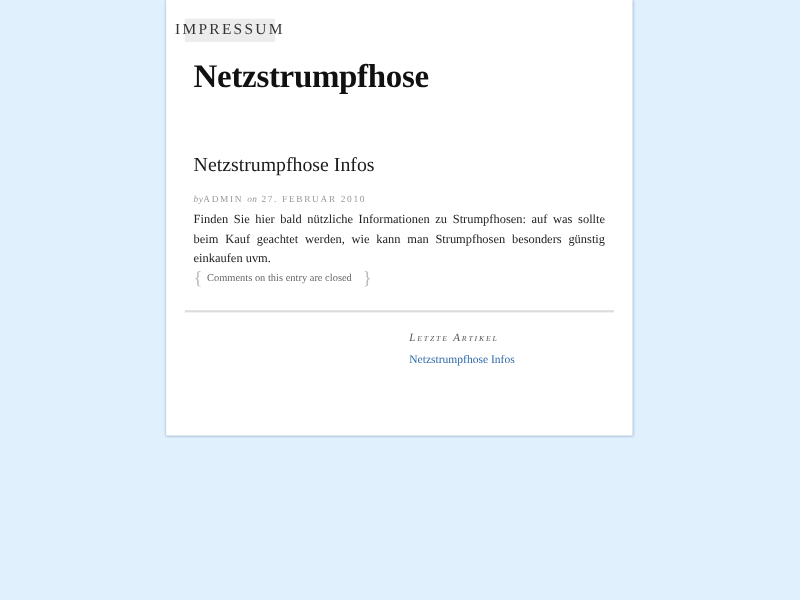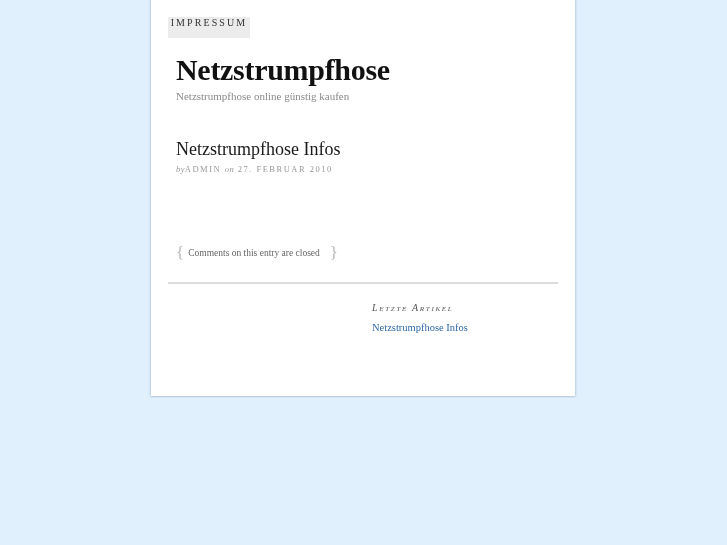--- a/index.html
+++ b/index.html
@@ -10,40 +10,40 @@
       position:relative;
     }
     #page {
       position:absolute; left:151px; top:0; width:424px; height:396px;
       background:#ffffff;
       box-shadow: -1px 0 2px rgba(150,175,200,0.45), 1px 0 2px rgba(150,175,200,0.45), 0 1px 1px rgba(150,175,200,0.3);
     }
     .nav-tab {
       position:absolute; left:17px; top:17px; height:21px; width:82px;
       background:#ececec;
-      font-size:10px; letter-spacing:2.1px; color:#333;
-      display:flex; align-items:flex-start; justify-content:center;
+      font-size:14px; letter-spacing:2.1px; color:#333;
+      display:flex; align-items:center; justify-content:center;
       text-transform:uppercase;
       cursor:pointer;
     }
     .site-title {
       position:absolute; left:25px; top:53px;
       font-size:30px; font-weight:bold; color:#111; letter-spacing:-0.3px;
       margin:0;
     }
     .site-desc {
       position:absolute; left:25px; top:90px;
       font-size:11px; color:#8a8a8a;
     }
     .post-title {
       position:absolute; left:25px; top:139px;
       font-size:18px; color:#1a1a1a; margin:0; font-weight:normal;
     }
     .post-meta {
-      position:absolute; left:25px; top:164px;
+      position:absolute; left:25px; top:176px;
       font-size:8.5px; color:#999; letter-spacing:1.5px; text-transform:uppercase;
       white-space:nowrap;
     }
     .post-meta .small { font-style:italic; text-transform:none; letter-spacing:0.4px; }
     .post-body {
       position:absolute; left:25px; top:192px; width:374px;
       font-size:11.3px; color:#222; line-height:17.5px; text-align:justify;
       margin:0;
     }
     .comments {
@@ -71,29 +71,29 @@
 </head>
 <body>
 
 <div id="page">
 
   <div class="nav-tab">
     <span>Impressum</span>
   </div>
 
   <h1 class="site-title">Netzstrumpfhose</h1>
-  <div class="site-desc">Netzstrumpfhose online günstig kaufen</div>
 
   <h2 class="post-title">Netzstrumpfhose Infos</h2>
   <div class="post-meta">
     <span class="small">by</span><span>ADMIN</span>
     <span class="small">on</span>
     <span>27. FEBRUAR 2010</span>
   </div>
 
+  <p class="post-body">Finden Sie hier bald nützliche Informationen zu Strumpfhosen: auf was sollte beim Kauf geachtet werden, wie kann man Strumpfhosen besonders günstig einkaufen uvm.</p>
 
   <div class="comments">
     <span class="brace">{</span>
     <span class="txt">Comments on this entry are closed</span>
     <span class="brace">}</span>
   </div>
 
   <div class="divider"></div>
 
   <div class="widget-title">Letzte Artikel</div>

